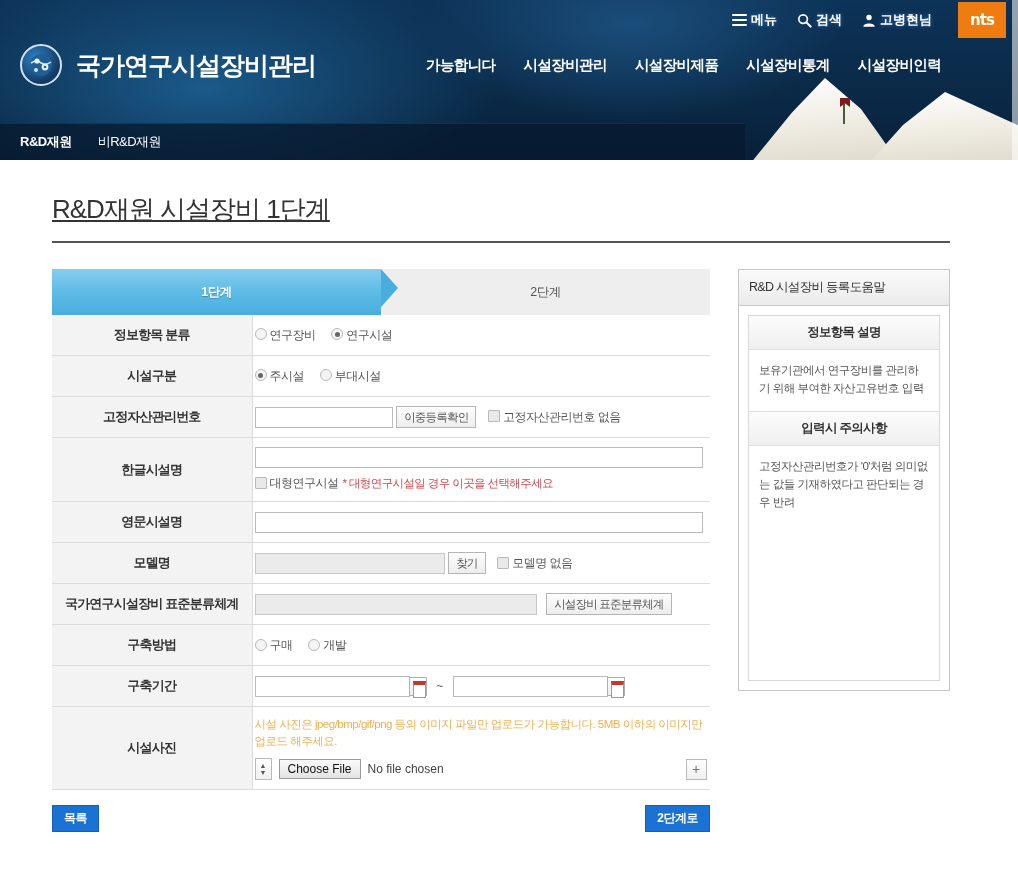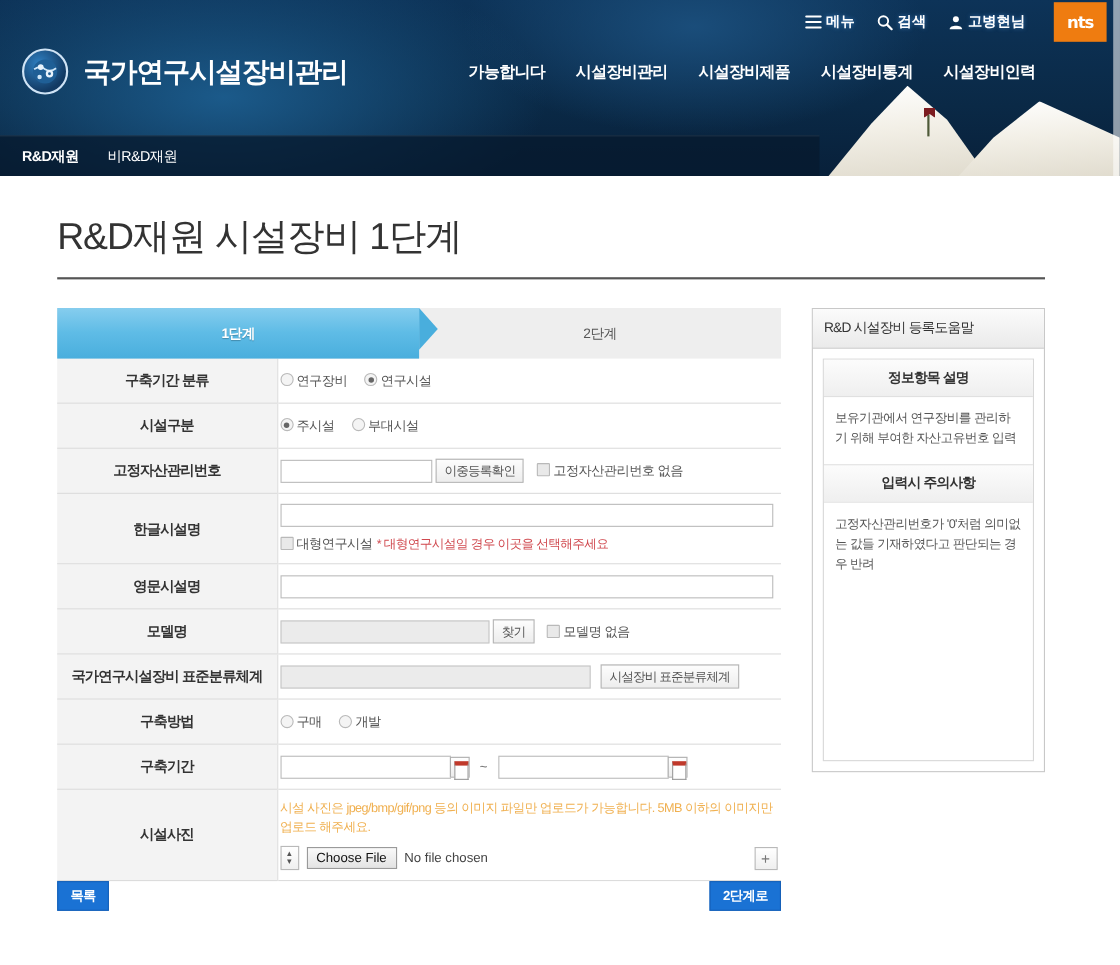--- a/index.html
+++ b/index.html
@@ -167,24 +167,25 @@
   
   .page {
     position: relative;
     width: 1018px;
     height: 672px;
     background: #fff;
     padding: 0;
   }
   .page-title {
     margin: 32px 0 8px 52px;
-    font-size: 34px;
+    font-size: 26px;
     color: #333;
     font-weight: normal;
     letter-spacing: -1px;
+    text-decoration: underline;
   }
   .title-rule {
     margin: 14px 0 0 52px;
     width: 898px;
     height: 2px;
     background: #555;
   }
 
   .content {
     display: flex;
@@ -374,20 +375,21 @@
     font-size: 14px;
     line-height: 19px;
     text-align: center;
     cursor: pointer;
   }
 
   .btnbar {
     width: 658px;
     display: flex;
     justify-content: space-between;
+    margin-top: 15px;
   }
   .btn-blue {
     background: #1a72d4;
     color: #fff;
     border: 1px solid #1560b8;
     font-size: 12px;
     font-weight: bold;
     padding: 4px 11px;
     cursor: pointer;
     letter-spacing: -0.5px;
@@ -525,21 +527,21 @@
 
       <div class="steps">
         <div class="step active">1단계</div>
         <div class="step">2단계</div>
       </div>
 
       <table class="formtbl">
         <tbody>
 
         <tr>
-          <th>구축기간 분류</th>
+          <th>정보항목 분류</th>
           <td>
             <span class="rad"></span><span class="opt-label">연구장비</span>
             <span class="rad on"></span><span class="opt-label">연구시설</span>
           </td>
         </tr>
 
         <tr>
           <th>시설구분</th>
           <td>
             <span class="rad on"></span><span class="opt-label">주시설</span>

